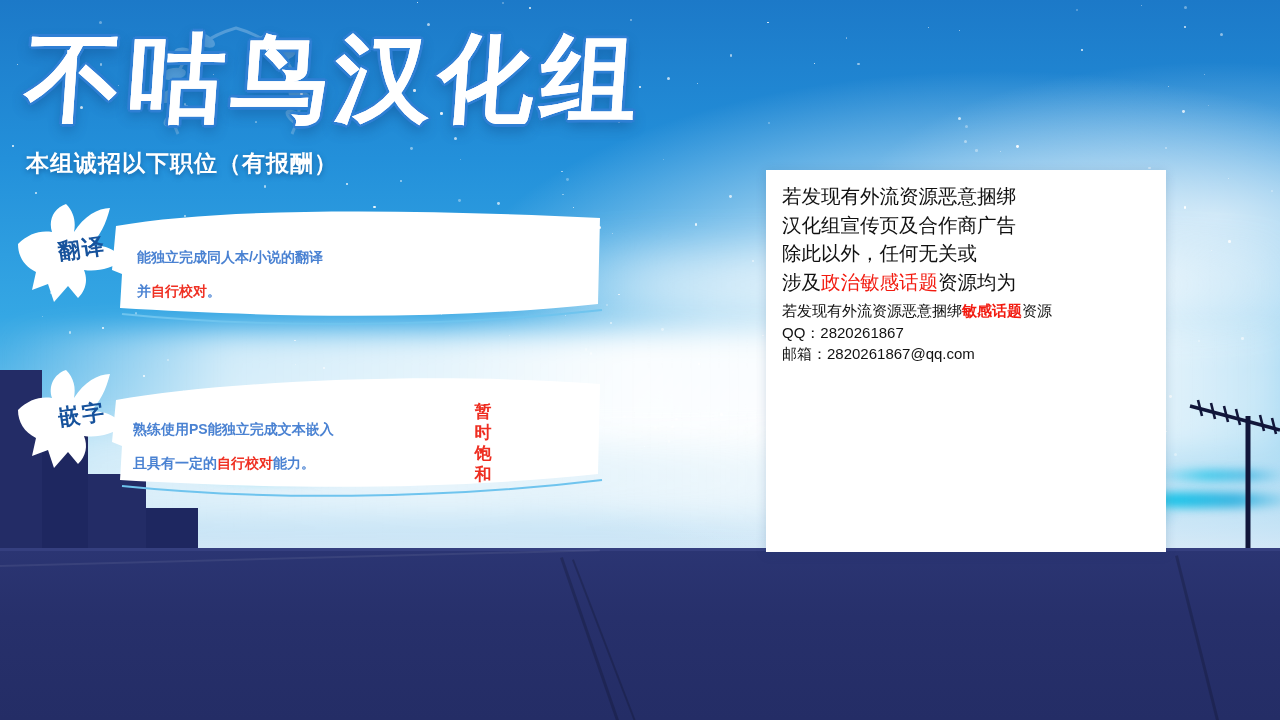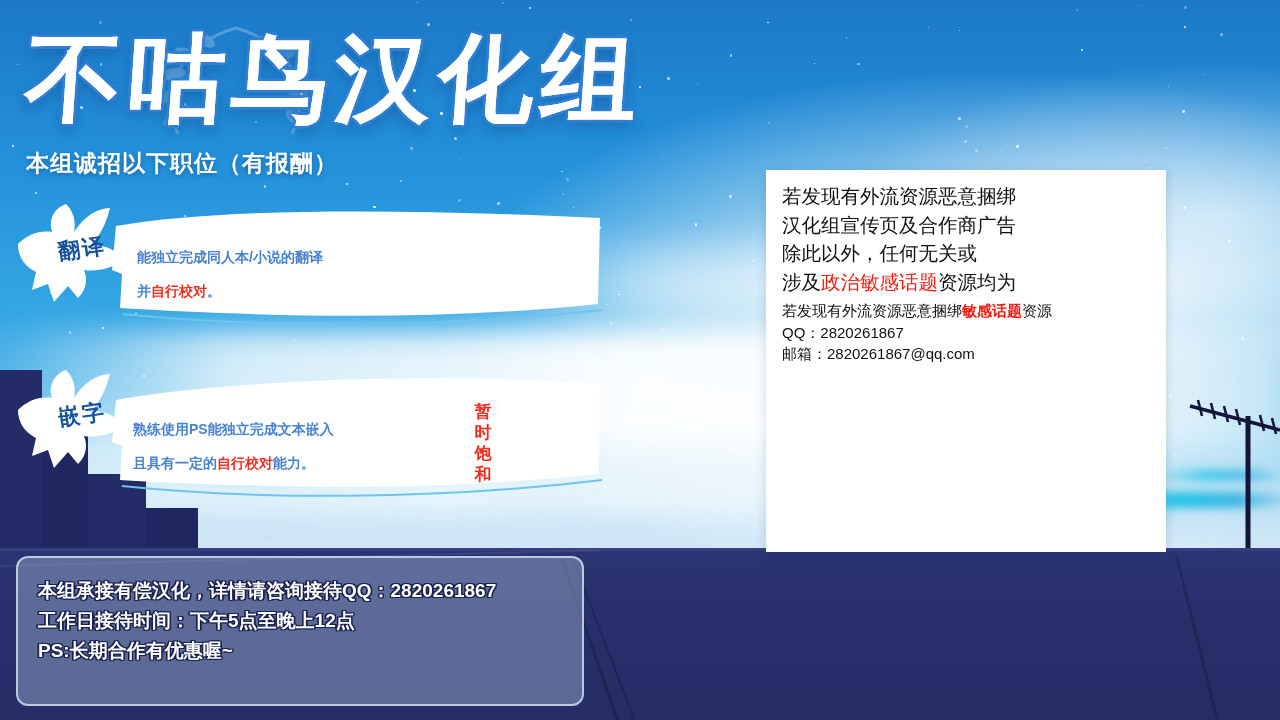--- a/index.html
+++ b/index.html
@@ -465,19 +465,14 @@
 
     <div class="nsmall">
       <div>
         <span>若发现有外流资源恶意捆绑</span><span class="hi">敏感话题</span><span>资源</span>
       </div>
       <div>QQ：2820261867</div>
       <div>邮箱：2820261867@qq.com</div>
     </div>
   </div>
 
-  <div class="footpanel">
-    <div class="fline" style="top:20px;">本组承接有偿汉化，详情请咨询接待QQ：2820261867</div>
-    <div class="fline" style="top:50px;">工作日接待时间：下午5点至晚上12点</div>
-    <div class="fline" style="top:80px;">PS:长期合作有优惠喔~</div>
-  </div>
 
 </div>
 
 </body></html>

